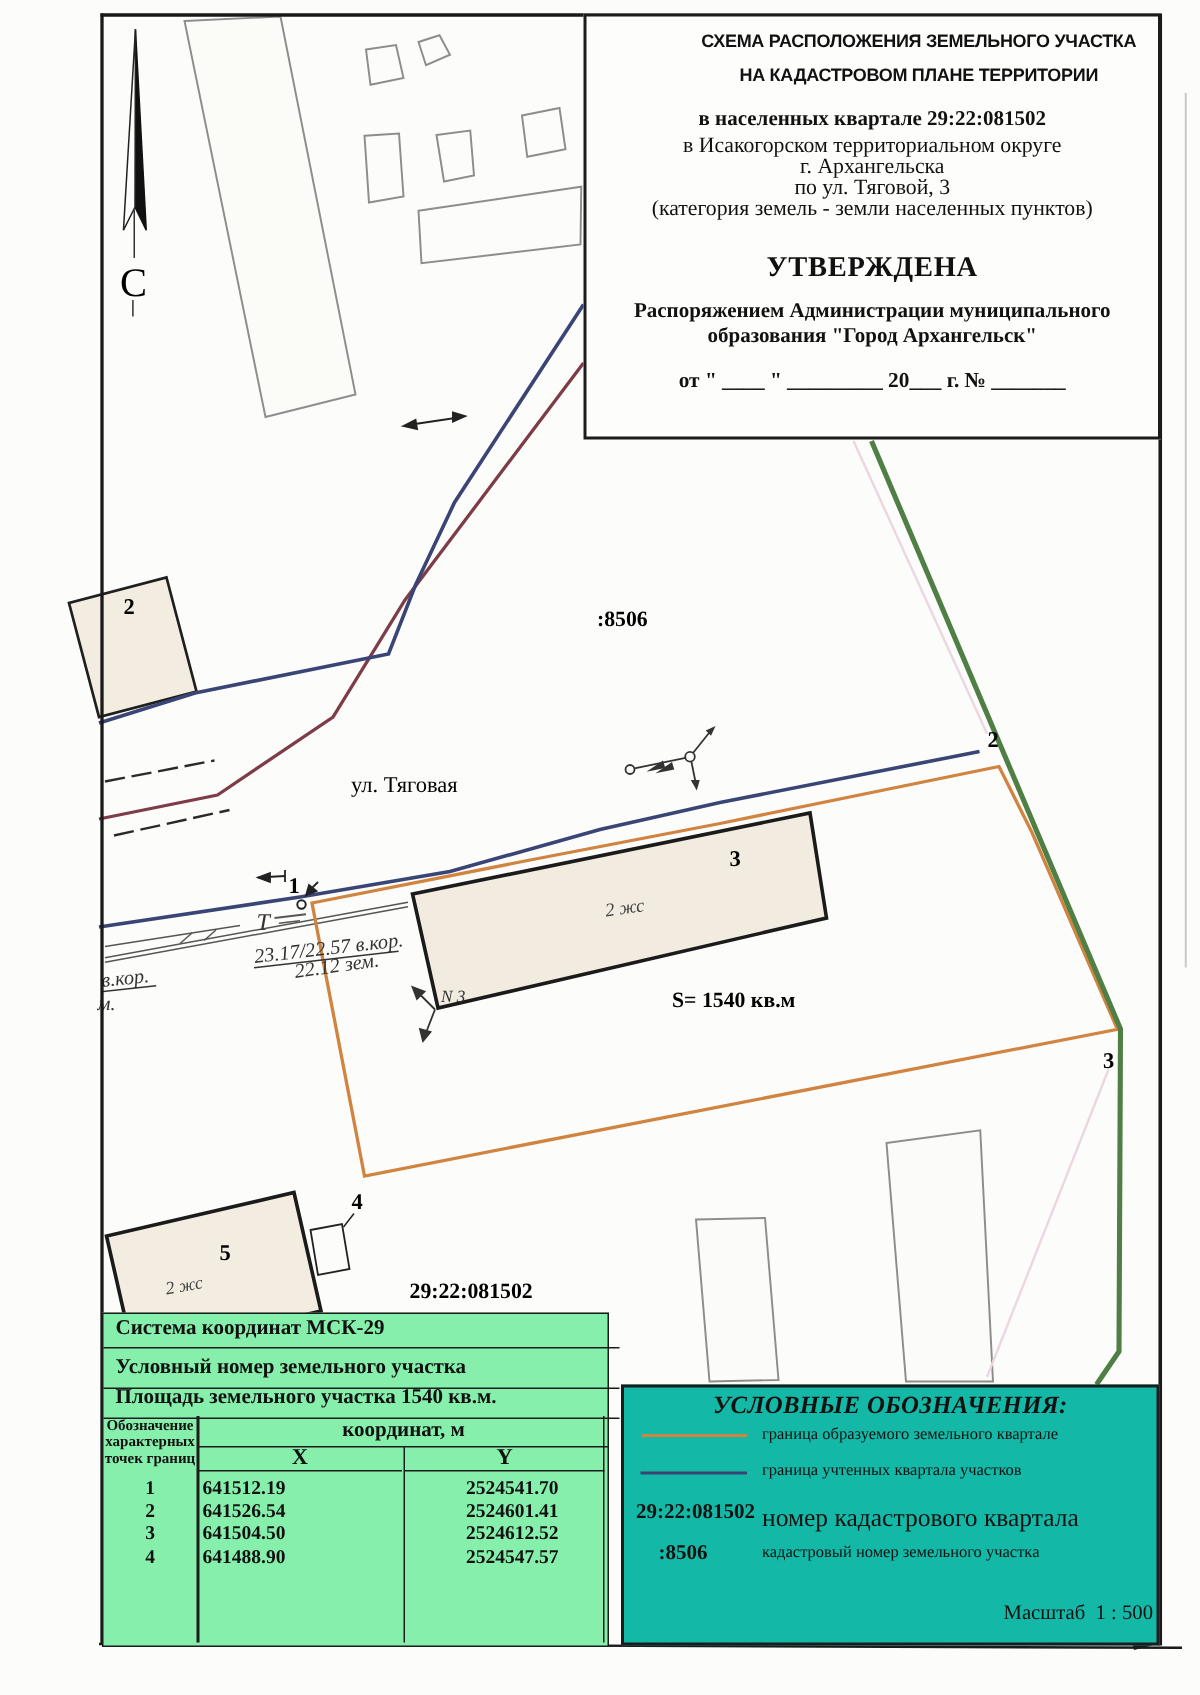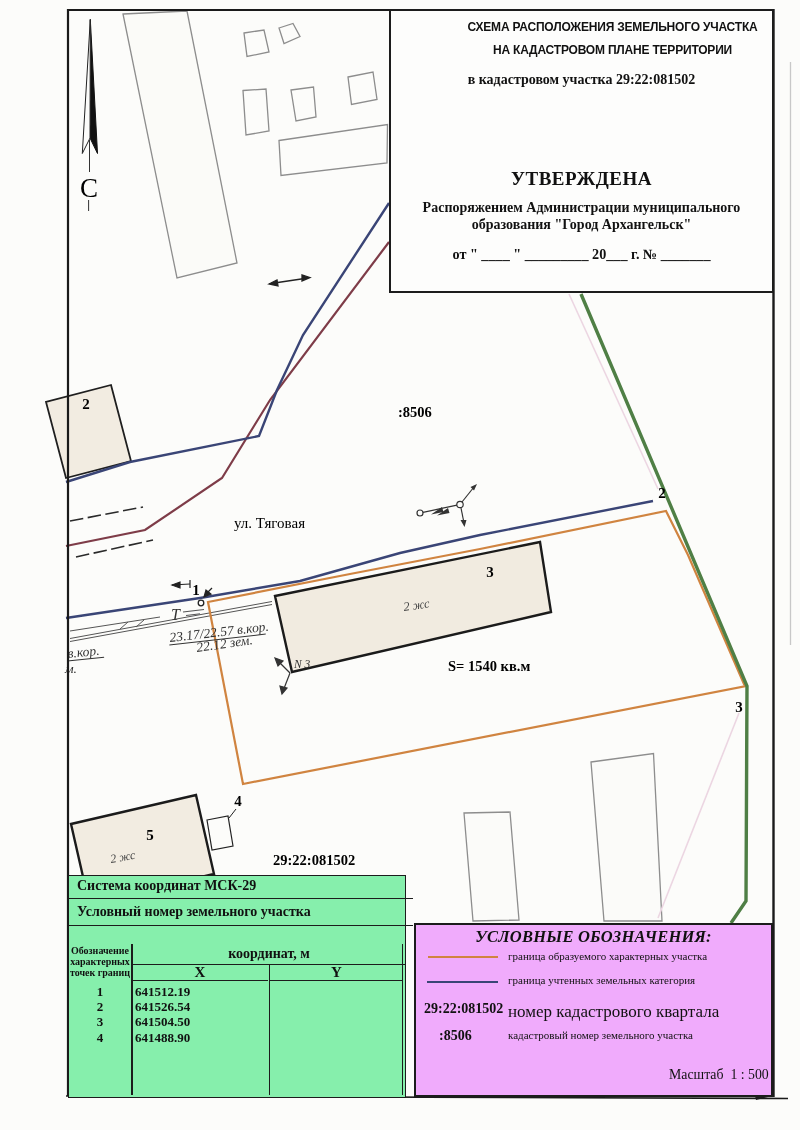--- a/index.html
+++ b/index.html
@@ -176,68 +176,71 @@
 
 <line x1="66" y1="1096" x2="788" y2="1098.5" stroke="#1a1a1a" stroke-width="1.6"></line>
 
 <polygon points="768,1097 754,1092 756,1100" fill="#1a1a1a"></polygon>
 </svg>
 
 <div class="abs" style="left:389px;top:9px;width:385px;height:284px;background:#fdfdfc;border:2.2px solid #1c1c1c;box-sizing:border-box;text-align:center">
 
 <div class="abs" style="left:0;top:5px;width:443px;font-family:Liberation Sans, sans-serif;font-weight:bold;font-size:12px;line-height:22.5px;letter-spacing:-.2px">СХЕМА РАСПОЛОЖЕНИЯ ЗЕМЕЛЬНОГО УЧАСТКА<br>НА КАДАСТРОВОМ ПЛАНЕ ТЕРРИТОРИИ</div>
 
-<div class="abs" style="left:0;top:61px;width:381px;font-weight:bold;font-size:14px">в кадастровом участка 29:22:081502</div>
-
+<div class="abs" style="left:0;top:61px;width:381px;font-weight:bold;font-size:14px">в населенных квартале 29:22:081502</div>
+
+<div class="abs" style="left:0;top:79px;width:381px;font-size:14.5px;line-height:14px">в Исакогорском территориальном округе<br>г. Архангельска<br>по ул. Тяговой, 3<br>(категория земель - земли населенных пунктов)</div>
 
 <div class="abs" style="left:0;top:157px;width:381px;font-weight:bold;font-size:19px;letter-spacing:.5px">УТВЕРЖДЕНА</div>
 
 <div class="abs" style="left:0;top:188px;width:381px;font-weight:bold;font-size:14px;line-height:17px">Распоряжением Администрации муниципального<br>образования "Город Архангельск"</div>
 
 <div class="abs" style="left:0;top:235px;width:381px;font-weight:bold;font-size:14.2px">от " ____ " _________ 20___ г. № _______</div>
 </div>
 
 <div class="abs" style="left:68px;top:875px;width:338px;height:223px;background:#86efac;border:1.8px solid #1c1c1c;box-sizing:border-box;font-weight:bold">
 
 <div class="abs" style="left:0;top:0;width:100%;border-bottom:1.6px solid #1c1c1c;height:20.4px;padding-left:8px;font-size:14px;padding-top:2px;box-sizing:content-box">Система координат МСК-29</div>
 
 <div class="abs" style="left:0;top:22px;width:100%;border-bottom:1.6px solid #1c1c1c;height:21.4px;padding-left:8px;font-size:14px;padding-top:6px">Условный номер земельного участка</div>
 
+<div class="abs" style="left:0;top:45px;width:100%;border-bottom:1.6px solid #1c1c1c;height:21.4px;padding-left:8px;font-size:14px;padding-top:3px">Площадь земельного участка 1540 кв.м.</div>
 
 <div class="abs" style="left:0;top:68px;width:62px;height:38px;font-size:10px;line-height:10.8px;text-align:center;padding-top:2px">Обозначение характерных точек границ</div>
 
 <div class="abs" style="left:63px;top:68px;width:274px;height:18.4px;text-align:center;border-bottom:1.6px solid #1c1c1c;font-size:14px;padding-top:2px">координат, м</div>
 
 <div class="abs" style="left:63px;top:88px;width:136px;height:16.4px;text-align:center;border-bottom:1.6px solid #1c1c1c;font-size:15px">X</div>
 
 <div class="abs" style="left:201px;top:88px;width:133px;height:16.4px;text-align:center;border-bottom:1.6px solid #1c1c1c;font-size:15px">Y</div>
 
 <div class="abs" style="left:0;top:108px;width:62px;text-align:center;line-height:15.2px;font-size:13px">1<br>2<br>3<br>4</div>
 
 <div class="abs" style="left:66px;top:108px;width:136px;text-align:left;line-height:15.2px;font-size:13px">641512.19<br>641526.54<br>641504.50<br>641488.90</div>
 
+<div class="abs" style="left:206px;top:108px;width:133px;text-align:center;line-height:15.2px;font-size:13px">2524541.70<br>2524601.41<br>2524612.52<br>2524547.57</div>
 
 <div class="abs" style="left:62px;top:68px;width:1.6px;height:151px;background:#1c1c1c"></div>
 
 <div class="abs" style="left:199.5px;top:88px;width:1.6px;height:131px;background:#1c1c1c"></div>
 
 <div class="abs" style="left:333px;top:68px;width:1.4px;height:151px;background:#1c1c1c"></div>
 </div>
 
-<div class="abs" style="left:414px;top:923px;width:359px;height:174px;background:#f0abfc;border:2px solid #1c1c1c;box-sizing:border-box">
+<div class="abs" style="left:414px;top:923px;width:359px;height:174px;background:#14b8a6;border:2px solid #1c1c1c;box-sizing:border-box">
 
 <div class="abs" style="left:0;top:2px;width:355px;text-align:center;font-weight:bold;font-style:italic;font-size:16.5px;letter-spacing:.2px">УСЛОВНЫЕ ОБОЗНАЧЕНИЯ:</div>
 
 <div class="abs" style="left:12px;top:31px;width:70px;height:2px;background:#d08440"></div>
 
-<div class="abs" style="left:92px;top:25px;font-size:11px;white-space:nowrap">граница образуемого характерных участка</div>
+<div class="abs" style="left:92px;top:25px;font-size:11px;white-space:nowrap">граница образуемого земельного квартале</div>
 
 <div class="abs" style="left:11px;top:55.5px;width:71px;height:2px;background:#3a4576"></div>
 
-<div class="abs" style="left:92px;top:49px;font-size:11px;white-space:nowrap">граница учтенных земельных категория</div>
+<div class="abs" style="left:92px;top:49px;font-size:11px;white-space:nowrap">граница учтенных квартала участков</div>
 
 <div class="abs" style="left:8px;top:76px;font-size:14px;font-weight:bold;white-space:nowrap">29:22:081502</div>
 
 <div class="abs" style="left:92px;top:77px;font-size:17px;white-space:nowrap">номер кадастрового квартала</div>
 
 <div class="abs" style="left:23px;top:103px;font-size:14px;font-weight:bold;white-space:nowrap">:8506</div>
 
 <div class="abs" style="left:92px;top:104px;font-size:11px;white-space:nowrap">кадастровый номер земельного участка</div>
 
 <div class="abs" style="left:253px;top:142px;font-size:13.8px;white-space:nowrap">Масштаб&nbsp;&nbsp;1&nbsp;:&nbsp;500</div>

